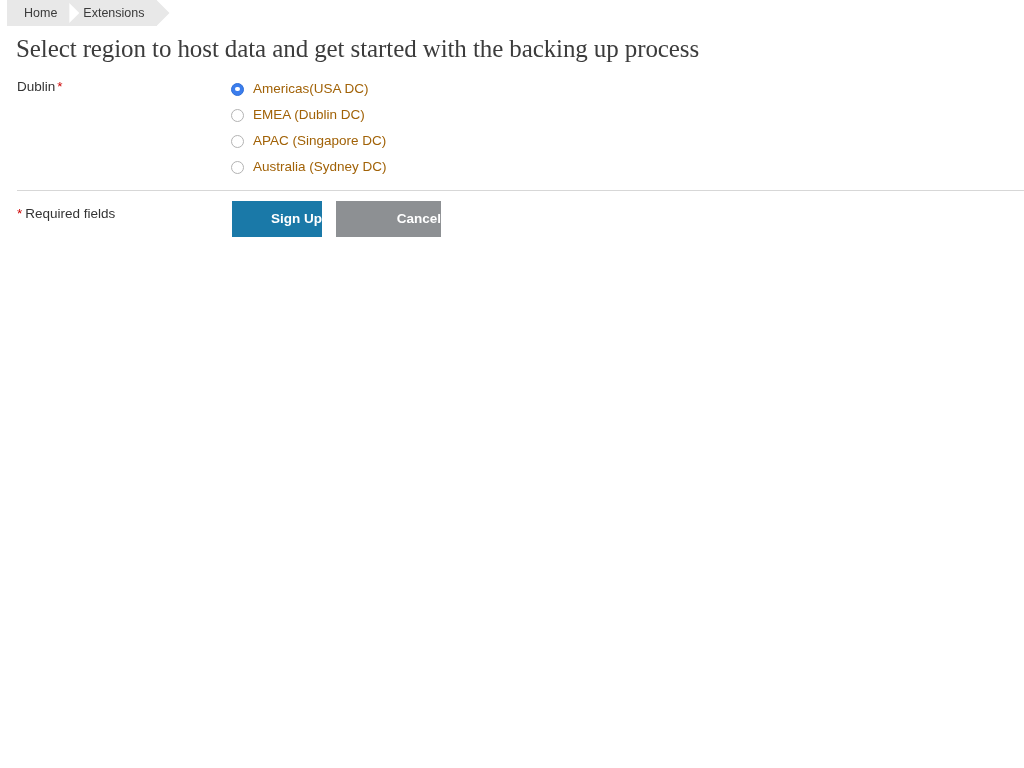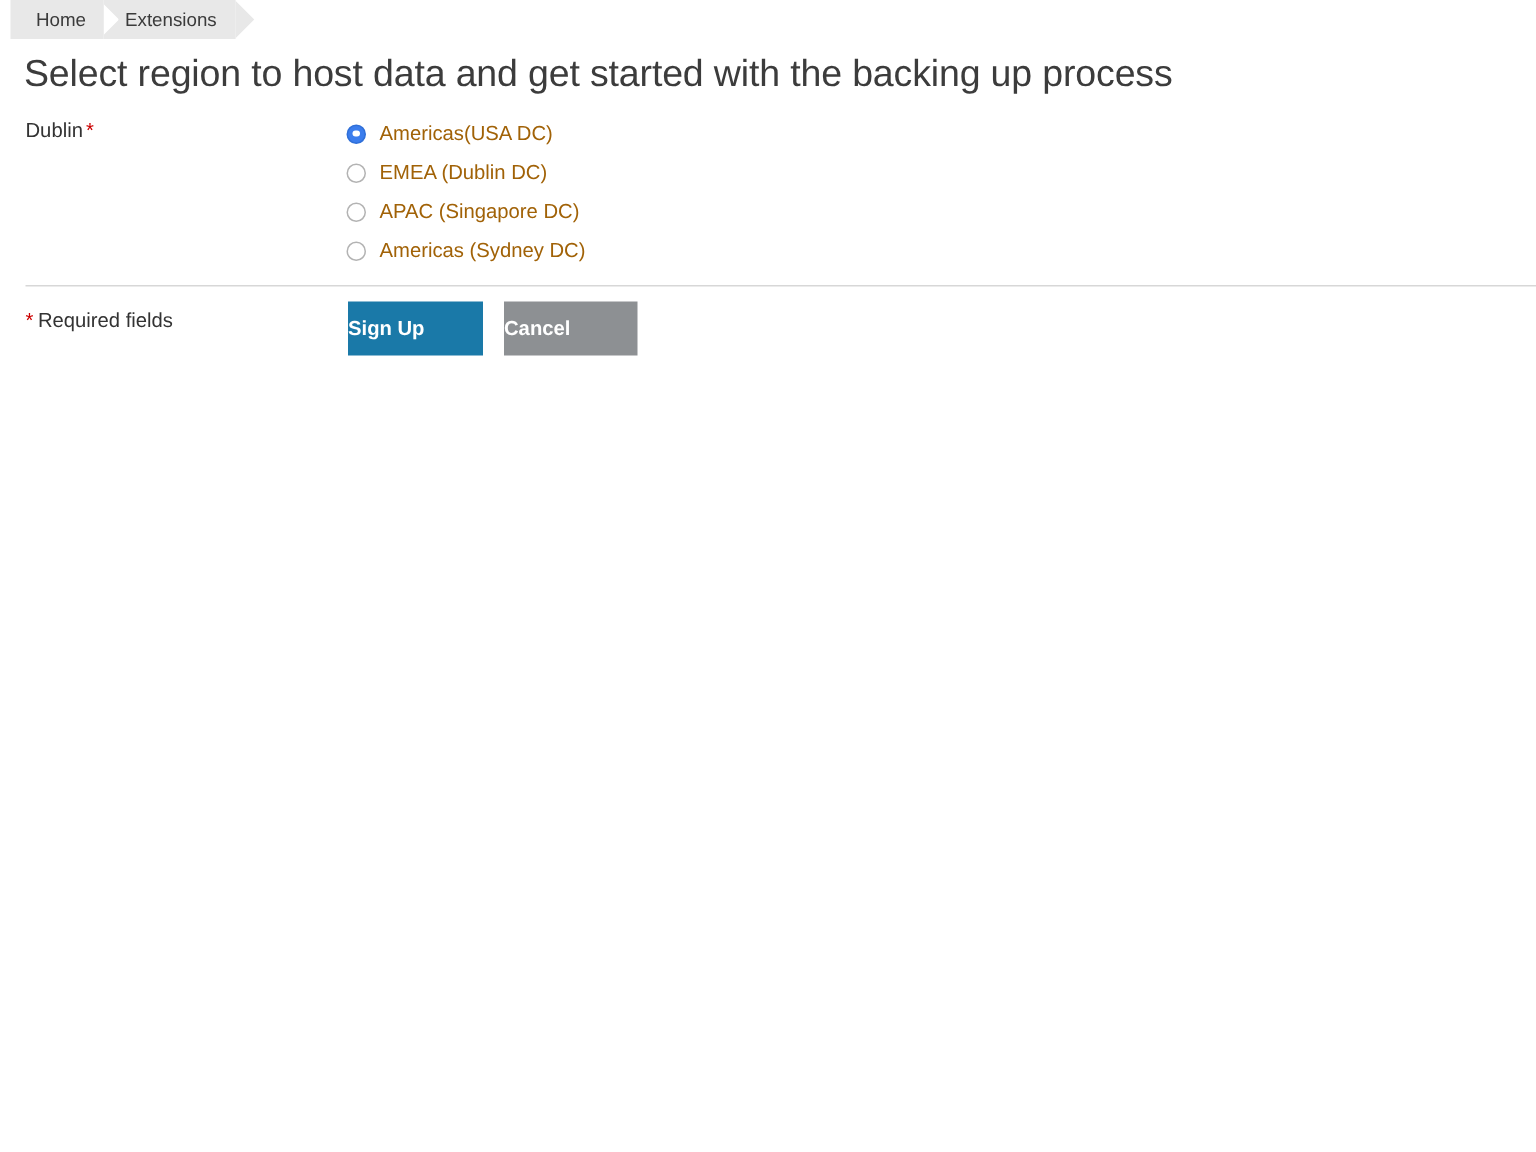--- a/index.html
+++ b/index.html
@@ -74,20 +74,21 @@
     position: absolute;
     left: 16px;
     top: 34px;
     margin: 0;
     font-size: 25px;
     font-weight: 400;
     color: #3c3c3c;
     letter-spacing: -0.1px;
     line-height: 30px;
     white-space: nowrap;
+    font-family: Liberation Serif, serif;
   }
 
   
   .form-row {
     position: absolute;
     left: 0;
     top: 76px;
     width: 1024px;
   }
   .field-label {
@@ -174,30 +175,30 @@
     top: 201px;
     height: 36px;
     border: none;
     color: #ffffff;
     font-family: "Liberation Sans", "DejaVu Sans", sans-serif;
     font-size: 13.5px;
     font-weight: bold;
     cursor: pointer;
     padding: 0;
     line-height: 36px;
-    text-align: left;
+    text-align: right;
   }
   .btn-primary {
     left: 232px;
     width: 90px;
     background: #1a79a8;
   }
   .btn-secondary {
     left: 336px;
-    width: 89px;
+    width: 105px;
     background: #8d9093;
   }
 </style>
 </head>
 <body>
 
 <div class="page">
 
   <nav class="breadcrumb">
     <a class="crumb" href="#">
@@ -230,21 +231,21 @@
         <span class="radio-label">EMEA (Dublin DC)</span>
       </label>
 
       <label class="radio-item">
         <span class="radio-mark"></span>
         <span class="radio-label">APAC (Singapore DC)</span>
       </label>
 
       <label class="radio-item">
         <span class="radio-mark"></span>
-        <span class="radio-label">Americas (Sydney DC)</span>
+        <span class="radio-label">Australia (Sydney DC)</span>
       </label>
 
     </div>
   </div>
 
   <div class="divider"></div>
 
   <div class="footer-note">
     <span class="req-star">*</span><span>Required fields</span>
   </div>

